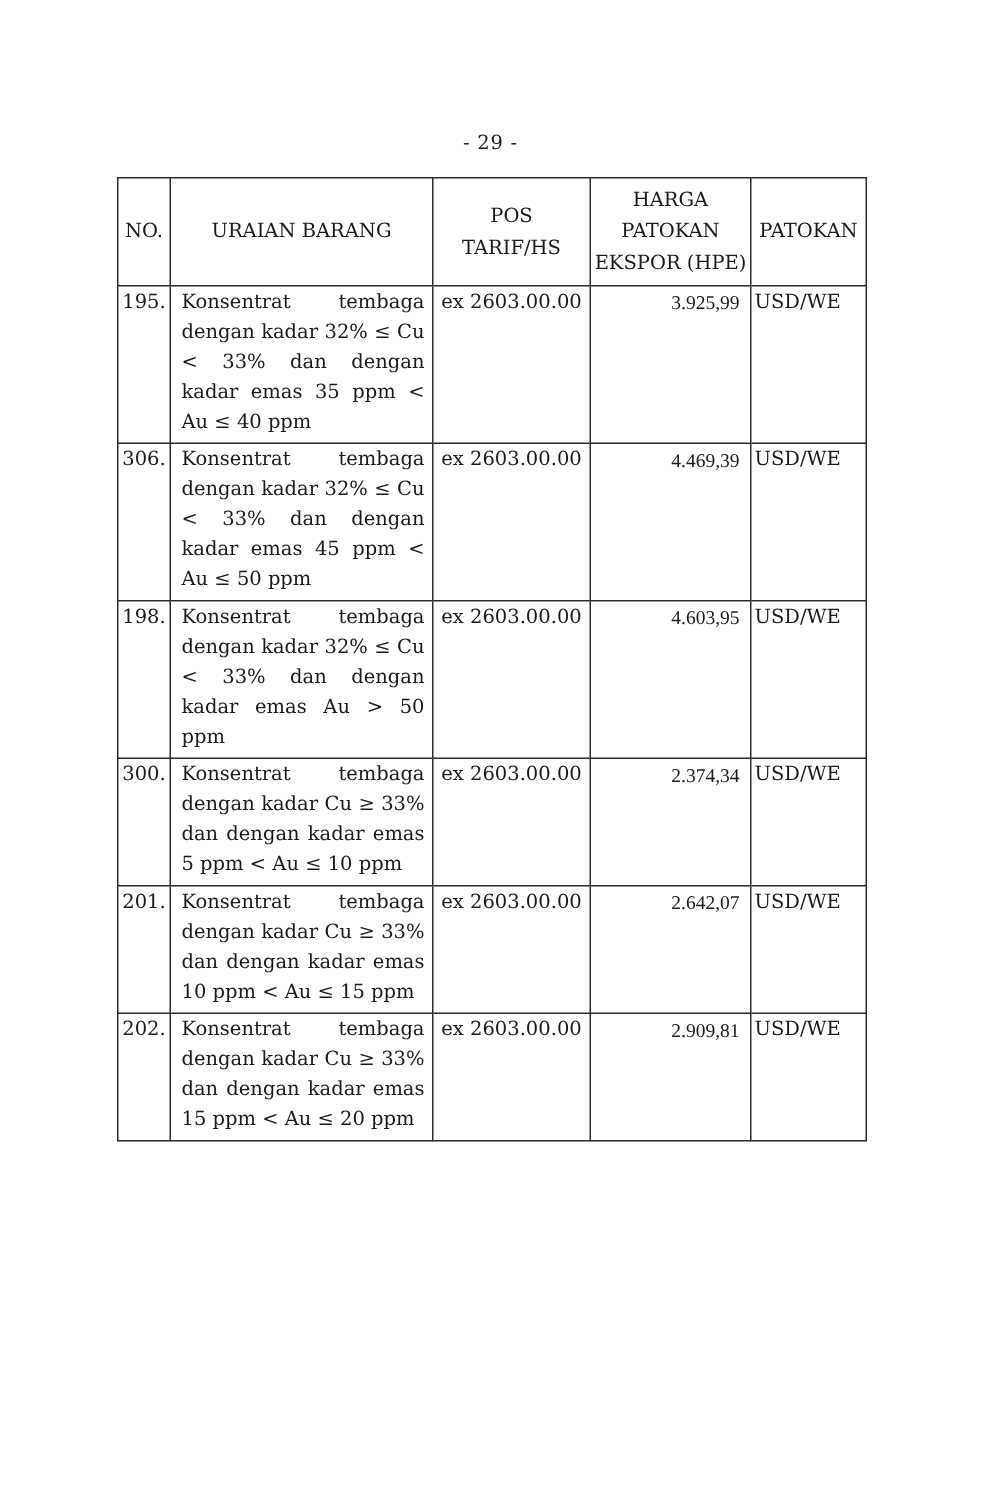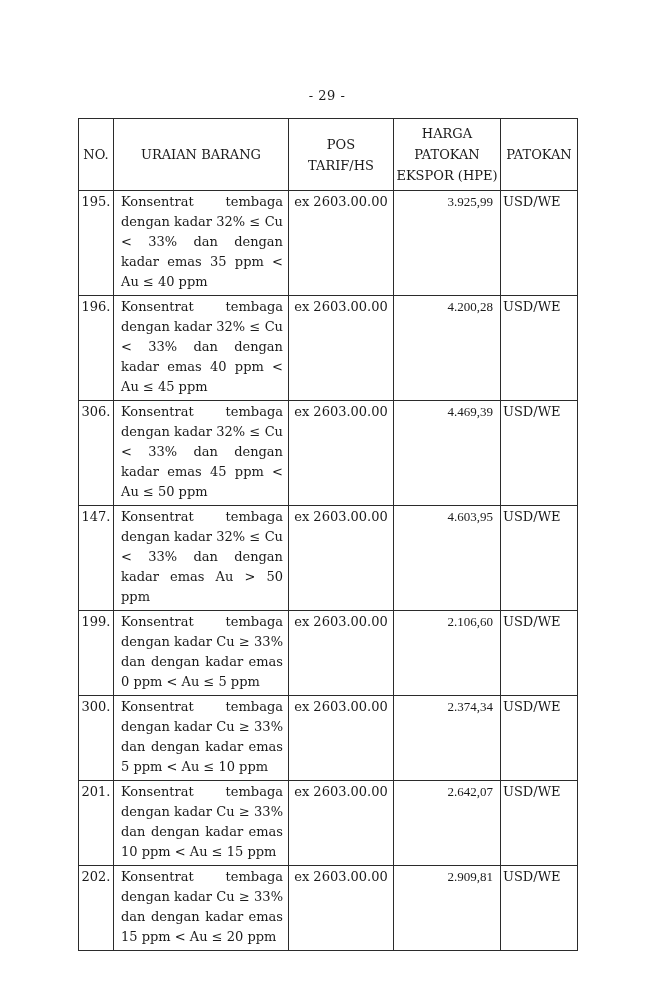--- a/index.html
+++ b/index.html
@@ -102,51 +102,37 @@
     </thead>
     <tbody>
     <tr>
       <td class="cell-no">195.</td>
       <td class="cell-uraian">Konsentrat tembaga dengan kadar 32% ≤ Cu &lt; 33% dan dengan kadar emas 35 ppm &lt; Au ≤ 40 ppm</td>
       <td class="cell-pos">ex 2603.00.00</td>
       <td class="cell-hpe">3.925,99</td>
       <td class="cell-satuan">USD/WE</td>
     </tr>
 
-    <tr>
-      <td class="cell-no">196.</td>
-      <td class="cell-uraian">Konsentrat tembaga dengan kadar 32% ≤ Cu &lt; 33% dan dengan kadar emas 40 ppm &lt; Au ≤ 45 ppm</td>
-      <td class="cell-pos">ex 2603.00.00</td>
-      <td class="cell-hpe">4.200,28</td>
-      <td class="cell-satuan">USD/WE</td>
-    </tr>
 
     <tr>
       <td class="cell-no">306.</td>
       <td class="cell-uraian">Konsentrat tembaga dengan kadar 32% ≤ Cu &lt; 33% dan dengan kadar emas 45 ppm &lt; Au ≤ 50 ppm</td>
       <td class="cell-pos">ex 2603.00.00</td>
       <td class="cell-hpe">4.469,39</td>
       <td class="cell-satuan">USD/WE</td>
     </tr>
 
     <tr>
-      <td class="cell-no">147.</td>
+      <td class="cell-no">198.</td>
       <td class="cell-uraian">Konsentrat tembaga dengan kadar 32% ≤ Cu &lt; 33% dan dengan kadar emas Au &gt; 50 ppm</td>
       <td class="cell-pos">ex 2603.00.00</td>
       <td class="cell-hpe">4.603,95</td>
       <td class="cell-satuan">USD/WE</td>
     </tr>
 
-    <tr>
-      <td class="cell-no">199.</td>
-      <td class="cell-uraian">Konsentrat tembaga dengan kadar Cu ≥ 33% dan dengan kadar emas 0 ppm &lt; Au ≤ 5 ppm</td>
-      <td class="cell-pos">ex 2603.00.00</td>
-      <td class="cell-hpe">2.106,60</td>
-      <td class="cell-satuan">USD/WE</td>
-    </tr>
 
     <tr>
       <td class="cell-no">300.</td>
       <td class="cell-uraian">Konsentrat tembaga dengan kadar Cu ≥ 33% dan dengan kadar emas 5 ppm &lt; Au ≤ 10 ppm</td>
       <td class="cell-pos">ex 2603.00.00</td>
       <td class="cell-hpe">2.374,34</td>
       <td class="cell-satuan">USD/WE</td>
     </tr>
 
     <tr>

